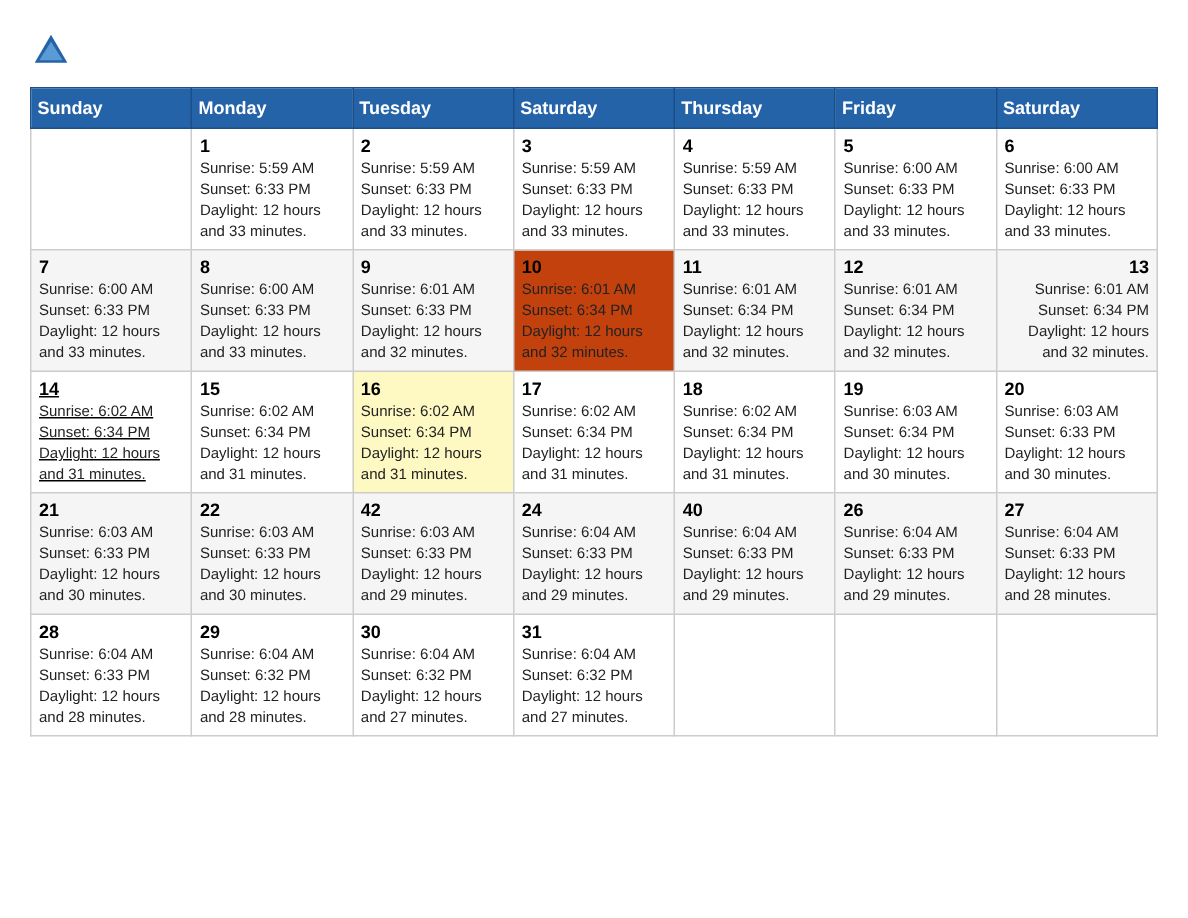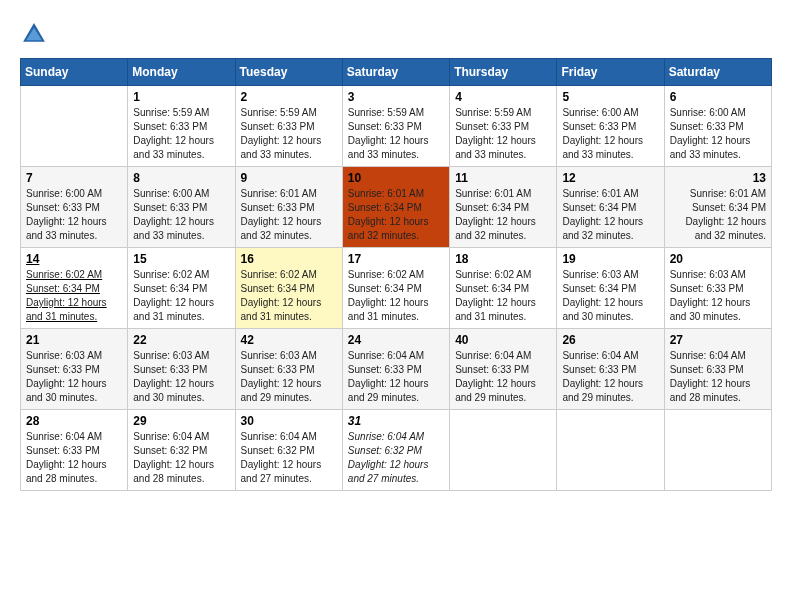--- a/index.html
+++ b/index.html
@@ -335,21 +335,21 @@
 Daylight: 12 hours
 and 28 minutes.</div>
         </td>
         <td style="background: rgb(255, 255, 255);">
           <span class="day-number">30</span>
           <div class="day-info" style="white-space: pre-line;">Sunrise: 6:04 AM
 Sunset: 6:32 PM
 Daylight: 12 hours
 and 27 minutes.</div>
         </td>
-        <td style="background: rgb(255, 255, 255); font-style: italic;">
+        <td style="background: rgb(255, 255, 255);">
           <span class="day-number">31</span>
           <div class="day-info" style="white-space: pre-line;">Sunrise: 6:04 AM
 Sunset: 6:32 PM
 Daylight: 12 hours
 and 27 minutes.</div>
         </td>
         <td class="empty-cell"></td>
         <td class="empty-cell"></td>
         <td class="empty-cell"></td>
       </tr>

